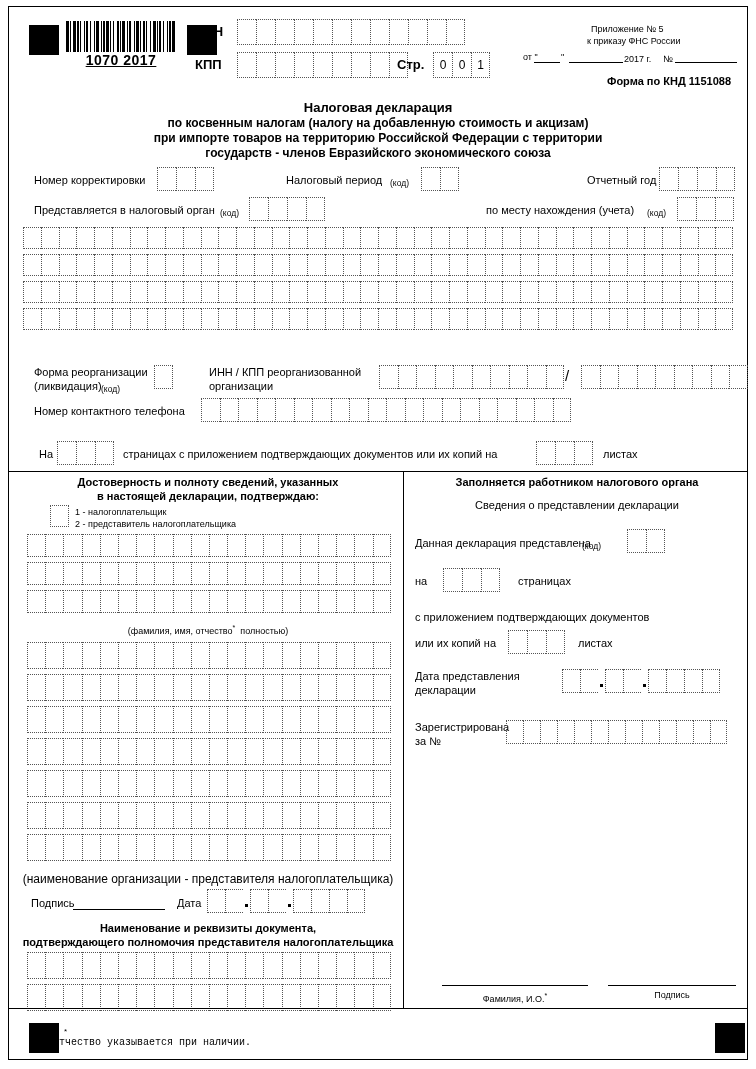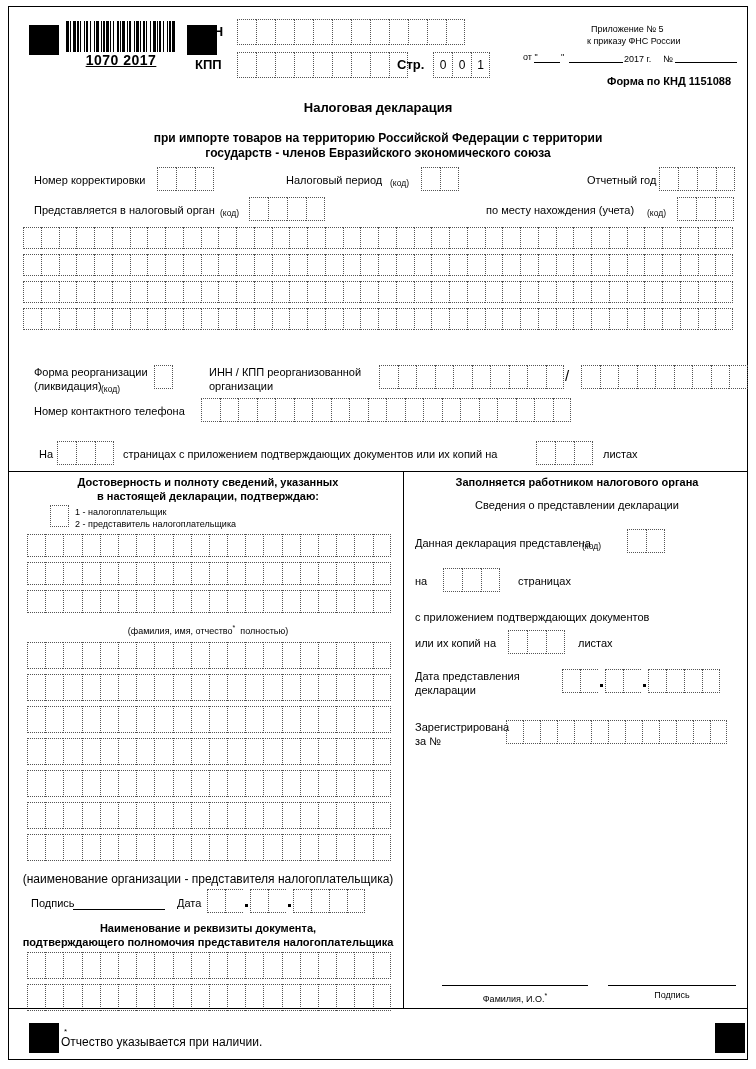--- a/index.html
+++ b/index.html
@@ -170,20 +170,21 @@
   <div class="rule" style="left:525px;top:55px;width:26px;border-bottom-width:1px;"></div>
   <div class="t" style="left:552px;top:44px;font-size:9px;">"</div>
   <div class="rule" style="left:560px;top:55px;width:54px;border-bottom-width:1px;"></div>
   <div class="t" style="left:615px;top:46px;font-size:9px;">2017 г.</div>
   <div class="t" style="left:654px;top:46px;font-size:9px;">№</div>
   <div class="rule" style="left:666px;top:55px;width:62px;border-bottom-width:1px;"></div>
 
   <div class="t b" style="left:598px;top:68px;font-size:11px;">Форма по КНД 1151088</div>
 
   <div class="t b c" style="left:0;top:94px;width:738px;font-size:13px;">Налоговая декларация</div>
+  <div class="t b c" style="left:0;top:110px;width:738px;font-size:12px;">по косвенным налогам (налогу на добавленную стоимость и акцизам)</div>
   <div class="t b c" style="left:0;top:140px;width:738px;font-size:12px;">государств - членов Евразийского экономического союза</div>
   <div class="t b c" style="left:0;top:125px;width:738px;font-size:12px;">при импорте товаров на территорию Российской Федерации с территории</div>
 
   <div class="t" style="left:25px;top:167px;">Номер корректировки</div>
   <div class="cells" id="corr-cells" style="left:148px;top:160px;height:24px;">
         <div class="cell" style="width: 19px;"></div>
         <div class="cell" style="width: 19px;"></div>
         <div class="cell" style="width: 19px;"></div>
       </div>
 
@@ -842,16 +843,16 @@
   <div class="rule" style="left:433px;top:978px;width:146px;border-bottom-width:1px;"></div>
   <div class="t c" style="left:433px;top:982px;width:146px;font-size:9px;">
     <span>Фамилия, И.О.</span><span style="vertical-align:super;font-size:7px;">*</span>
   </div>
 
   <div class="rule" style="left:599px;top:978px;width:128px;border-bottom-width:1px;"></div>
   <div class="t c" style="left:599px;top:982px;width:128px;font-size:9px;">Подпись</div>
 
   <div class="hline" style="left:0;top:1001px;width:738px;"></div>
   <div class="t" style="left:55px;top:1018px;font-size:8px;">*</div>
-  <div class="t" style="left:52px;top:1029px;font-size:12px;">Отчество указывается при наличии.</div>
+  <div class="t" style="left:44px;top:1029px;font-size:10px;font-family:Liberation Mono, monospace;">Отчество указывается при наличии.</div>
 
  </div>
 </div>
 
 </body></html>

